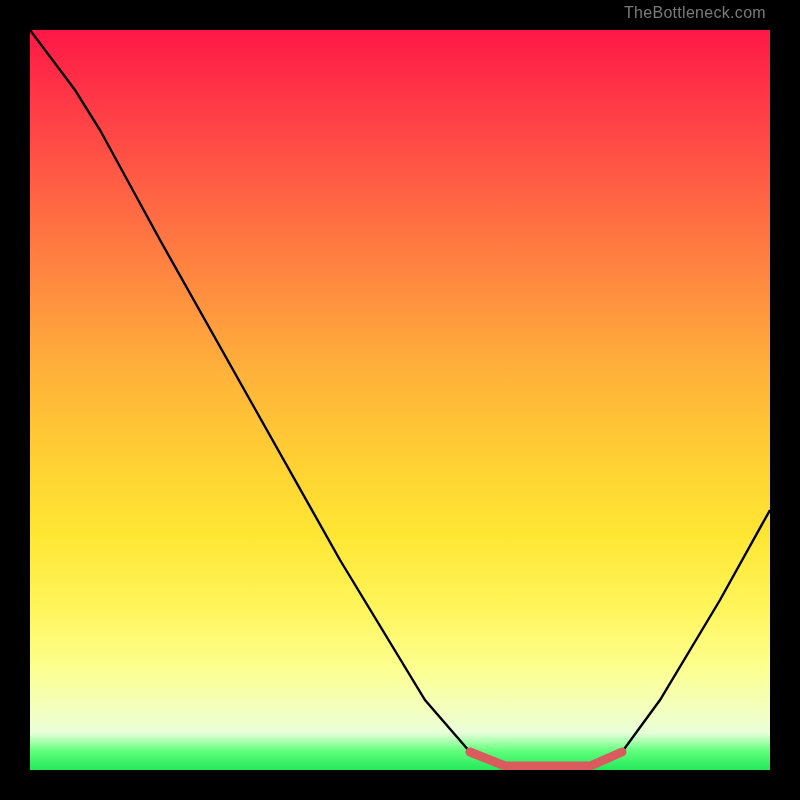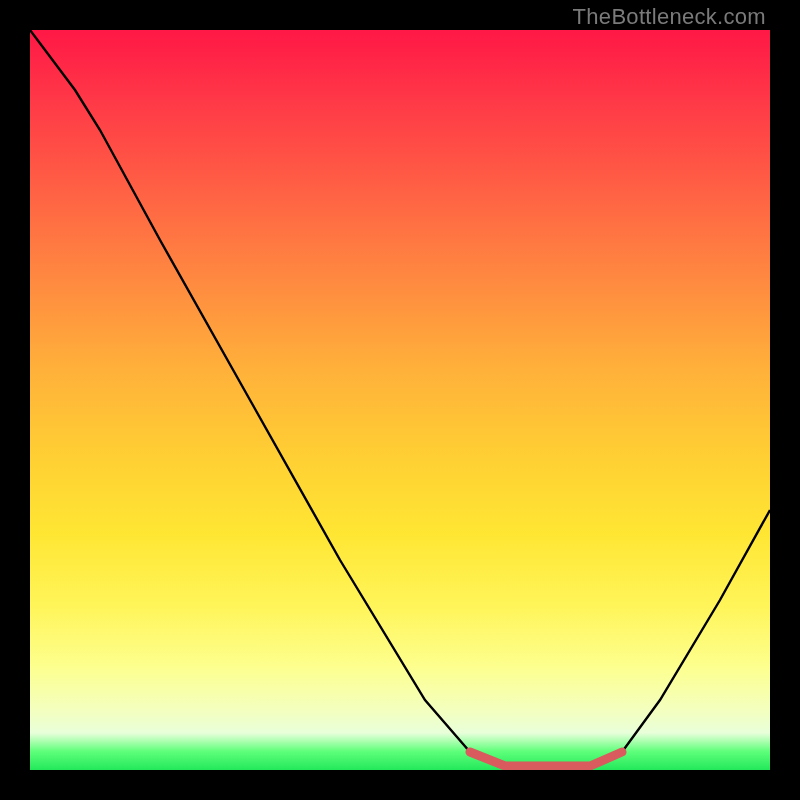--- a/index.html
+++ b/index.html
@@ -46,21 +46,21 @@
     left: 0;
     top: 0;
     width: 740px;
     height: 740px;
   }
   .watermark {
     position: absolute;
     top: 4px;
     right: 34px;
     font-family: Arial, Helvetica, sans-serif;
-    font-size: 22px;
+    font-size: 16px;
     color: #7a7a7a;
     letter-spacing: 0.3px;
   }
 </style>
 </head>
 <body>
 
 <div class="frame">
   <div class="gradient"></div>
   <svg class="curve" viewBox="0 0 740 740" preserveAspectRatio="none">

